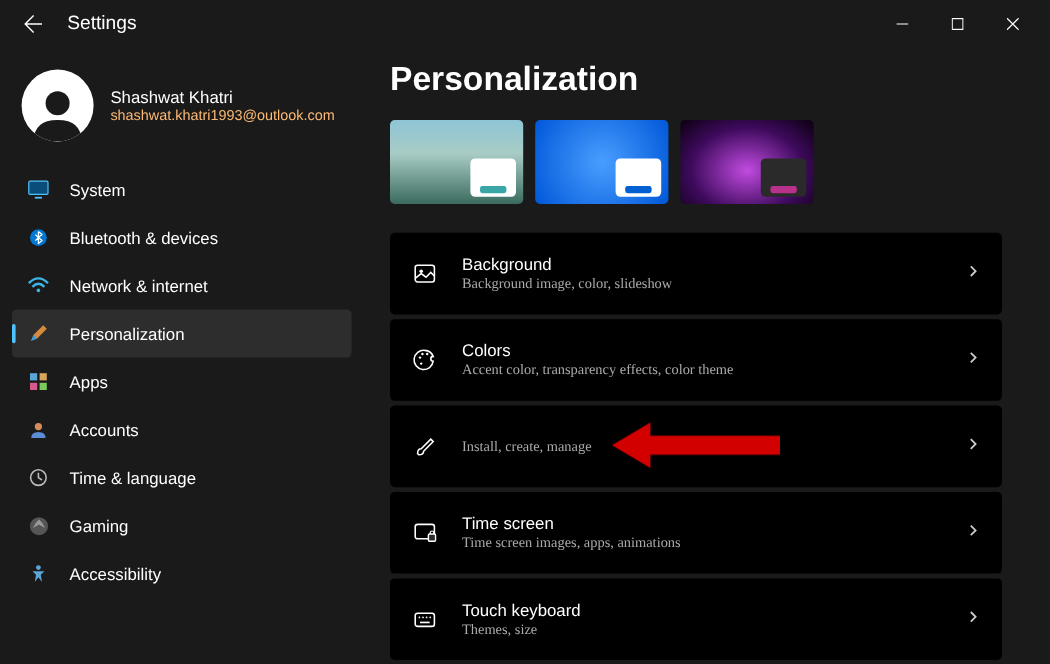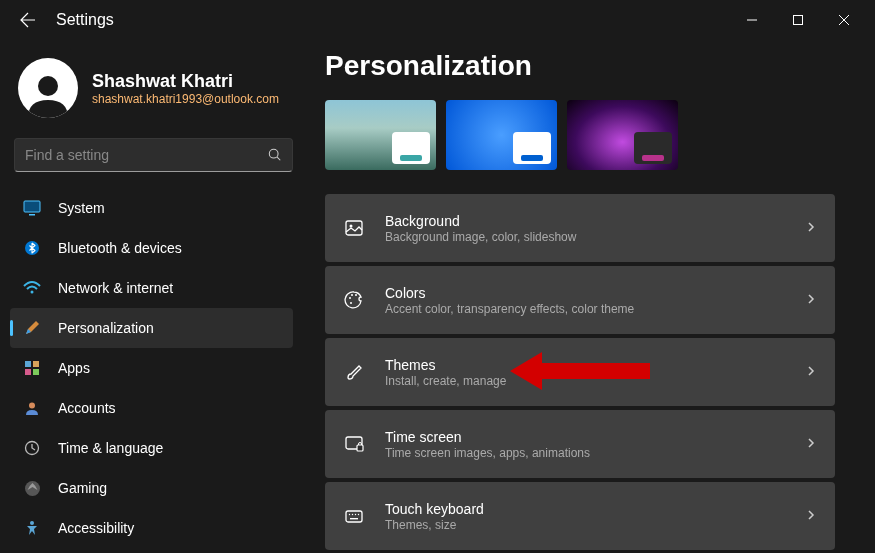--- a/index.html
+++ b/index.html
@@ -11,21 +11,21 @@
     .window-controls { margin-left: auto; display: flex; }
     .wc-btn { width: 46px; height: 40px; display: flex; align-items: center; justify-content: center; cursor: pointer; }
     
     .content { display: flex; height: calc(100% - 40px); }
     
     .sidebar { width: 305px; padding: 10px 0 10px 10px; flex-shrink: 0; }
     .user-block { display: flex; align-items: center; padding: 8px; margin-bottom: 12px; }
     .avatar { width: 60px; height: 60px; border-radius: 50%; background: #fff; display: flex; align-items: flex-end; justify-content: center; overflow: hidden; flex-shrink: 0; }
     .avatar svg { width: 48px; height: 48px; }
     .user-info { margin-left: 14px; }
-    .user-name { font-size: 18px; font-weight: 700; }
+    .user-name { font-size: 14px; font-weight: 400; }
     .user-email { font-size: 12px; color: #fdba74; }
     
     .search-box { margin: 4px 12px 16px 4px; height: 34px; background: #2d2d2d; border: 1px solid #383838; border-bottom: 1px solid #9c9c9c; border-radius: 4px; display: flex; align-items: center; padding: 0 10px; }
     .search-box input { flex: 1; background: transparent; border: none; outline: none; color: #fff; font-size: 14px; }
     .search-box input::placeholder { color: #888; }
     
     .nav-list { display: flex; flex-direction: column; }
     .nav-item { height: 40px; display: flex; align-items: center; padding: 0 12px; border-radius: 4px; margin-right: 12px; cursor: pointer; position: relative; font-size: 14px; }
     .nav-item.active { background: #2d2d2d; }
     .nav-item.active::before { content: ''; position: absolute; left: 0; top: 12px; bottom: 12px; width: 3px; background: #4cc2ff; border-radius: 2px; }
@@ -37,25 +37,25 @@
     .themes-row { display: flex; gap: 10px; margin-bottom: 24px; }
     .theme-thumb { width: 111px; height: 70px; border-radius: 4px; position: relative; cursor: pointer; }
     .theme-thumb.t1 { background: linear-gradient(180deg, #8ec5d6 0%, #a8ccc5 40%, #3a6b5f 100%); }
     .theme-thumb.t2 { background: radial-gradient(circle at 50% 50%, #4a9eff 0%, #0057d8 100%); }
     .theme-thumb.t3 { background: radial-gradient(ellipse at 50% 60%, #c14be0 0%, #3d0a5c 60%, #0b000f 100%); }
     .theme-mini { position: absolute; right: 6px; bottom: 6px; width: 38px; height: 32px; background: #fff; border-radius: 4px; display: flex; align-items: flex-end; justify-content: center; padding-bottom: 3px; }
     .theme-mini.dark { background: #2a2a2a; }
     .theme-accent { width: 22px; height: 6px; border-radius: 2px; }
     
     .settings-list { display: flex; flex-direction: column; gap: 4px; }
-    .setting-item { background: #404040; border-radius: 4px; height: 68px; display: flex; align-items: center; padding: 0 18px; cursor: pointer; position: relative; }
+    .setting-item { background: #000000; border-radius: 4px; height: 68px; display: flex; align-items: center; padding: 0 18px; cursor: pointer; position: relative; }
     .setting-icon { width: 22px; height: 22px; display: flex; align-items: center; justify-content: center; margin-right: 20px; }
     .setting-text { flex: 1; }
     .setting-title { font-size: 14px; }
-    .setting-sub { font-size: 12px; color: #aaa; margin-top: 1px; }
+    .setting-sub { font-size: 12px; color: #aaa; margin-top: 1px; font-family: Liberation Serif, serif; }
     .setting-chev { color: #aaa; }
     
     .arrow-annotation { position: absolute; left: 510px; top: 346px; pointer-events: none; z-index: 100; }
   </style>
 </head>
 <body>
 
 <div class="titlebar">
   <div class="back-btn">
     <svg width="16" height="16" viewBox="0 0 16 16">
@@ -89,27 +89,20 @@
         <svg viewBox="0 0 24 24">
             <circle cx="12" cy="8" r="5" fill="#1a1a1a"></circle>
             <path d="M2 24 Q2 15 12 15 Q22 15 22 24 Z" fill="#1a1a1a"></path>
           </svg>
       </div>
       <div class="user-info">
         <div class="user-name">Shashwat Khatri</div>
         <div class="user-email">shashwat.khatri1993@outlook.com</div>
       </div>
     </div>
-    <div class="search-box">
-      <input type="text" placeholder="Find a setting" style="">
-      <svg width="14" height="14" viewBox="0 0 16 16">
-          <circle cx="6.5" cy="6.5" r="5" stroke="#ccc" stroke-width="1.2" fill="none"></circle>
-          <line x1="10.5" y1="10.5" x2="14" y2="14" stroke="#ccc" stroke-width="1.2"></line>
-        </svg>
-    </div>
     <div class="nav-list">
       <div class="nav-item">
         <span class="nav-icon">
             <svg width="18" height="18" viewBox="0 0 18 18">
               <rect x="1" y="2" width="16" height="11" rx="1" stroke="#4cc2ff" fill="#0a4d7a"></rect>
               <rect x="6" y="15" width="6" height="1.5" fill="#4cc2ff"></rect>
             </svg>
           </span>
         <span>System</span>
       </div>
@@ -247,21 +240,20 @@
               <path d="M4 2 L8 6 L4 10" stroke="#ccc" stroke-width="1.5" fill="none"></path>
             </svg></span>
       </div>
       <div class="setting-item">
         <span class="setting-icon">
             <svg width="20" height="20" viewBox="0 0 20 20">
               <path d="M4 16 Q4 12 7 12 L15 4 L17 6 L9 14 Q9 17 5 17 Z" stroke="#fff" stroke-width="1.3" fill="none"></path>
             </svg>
           </span>
         <div class="setting-text">
-            <div class="setting-title">Themes</div>
             <div class="setting-sub">Install, create, manage</div>
           </div>
         <span class="setting-chev"><svg width="12" height="12" viewBox="0 0 12 12">
               <path d="M4 2 L8 6 L4 10" stroke="#ccc" stroke-width="1.5" fill="none"></path>
             </svg></span>
       </div>
       <div class="setting-item">
         <span class="setting-icon">
             <svg width="20" height="20" viewBox="0 0 20 20">
               <rect x="2" y="3" width="16" height="12" rx="2" stroke="#fff" stroke-width="1.3" fill="none"></rect>

